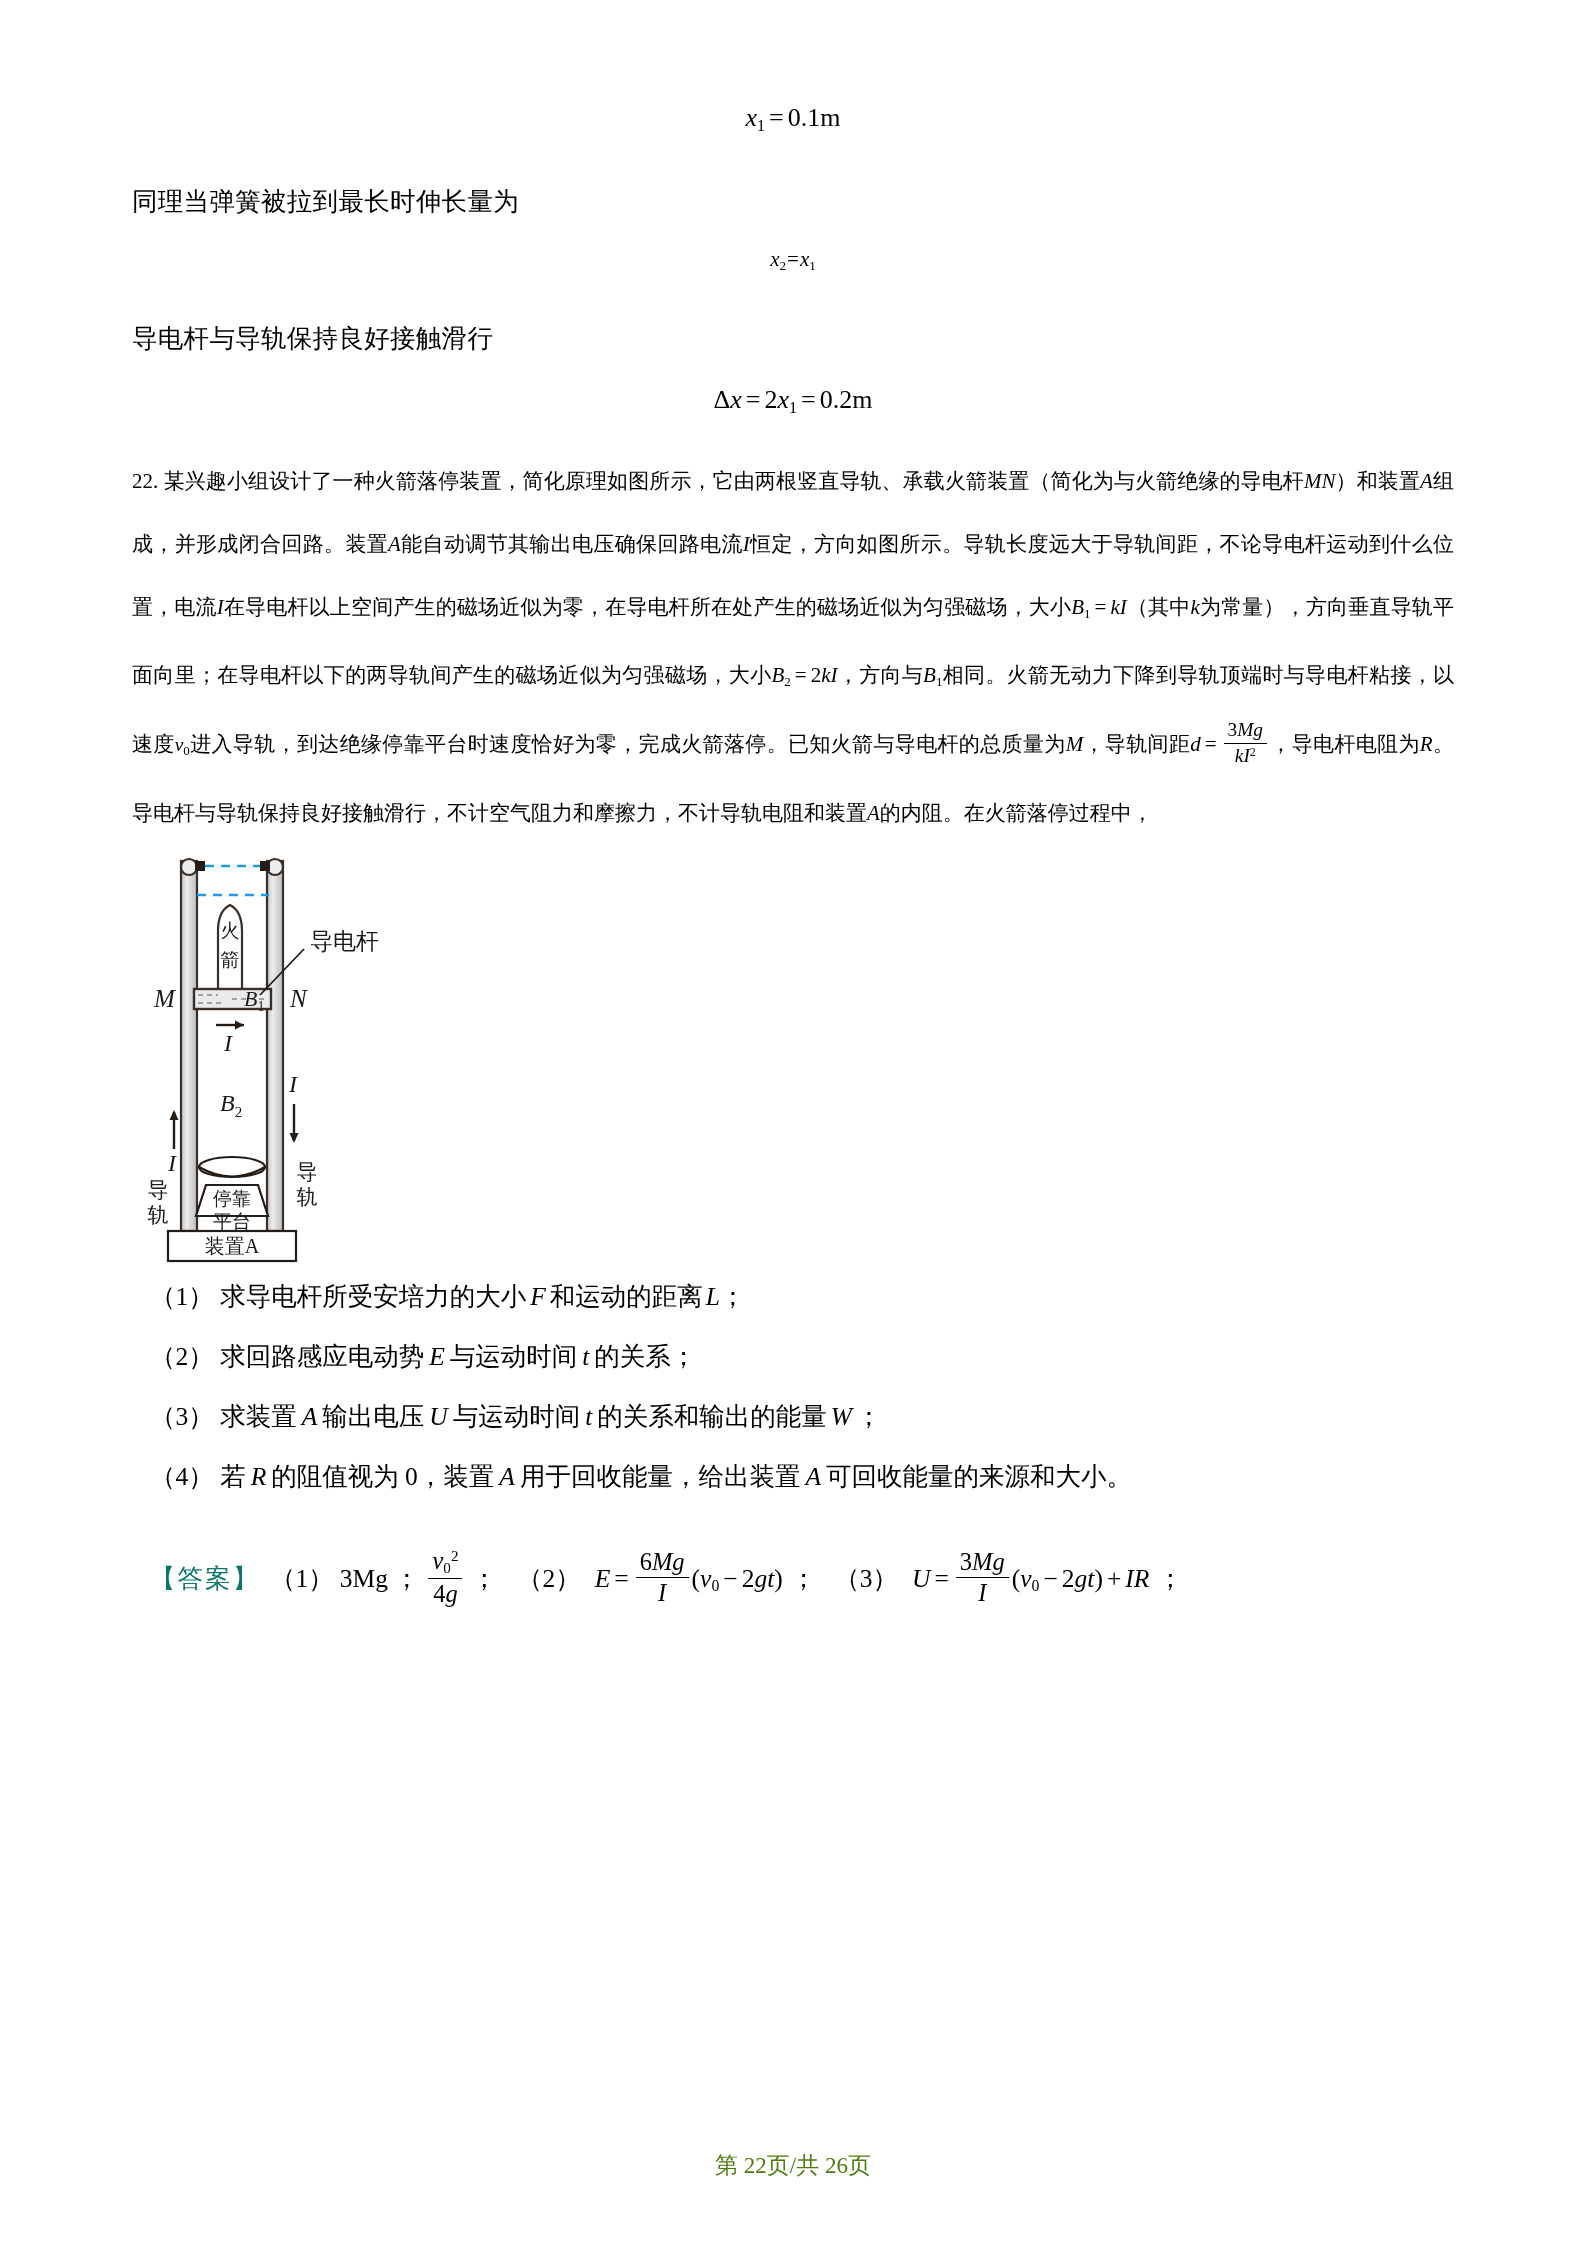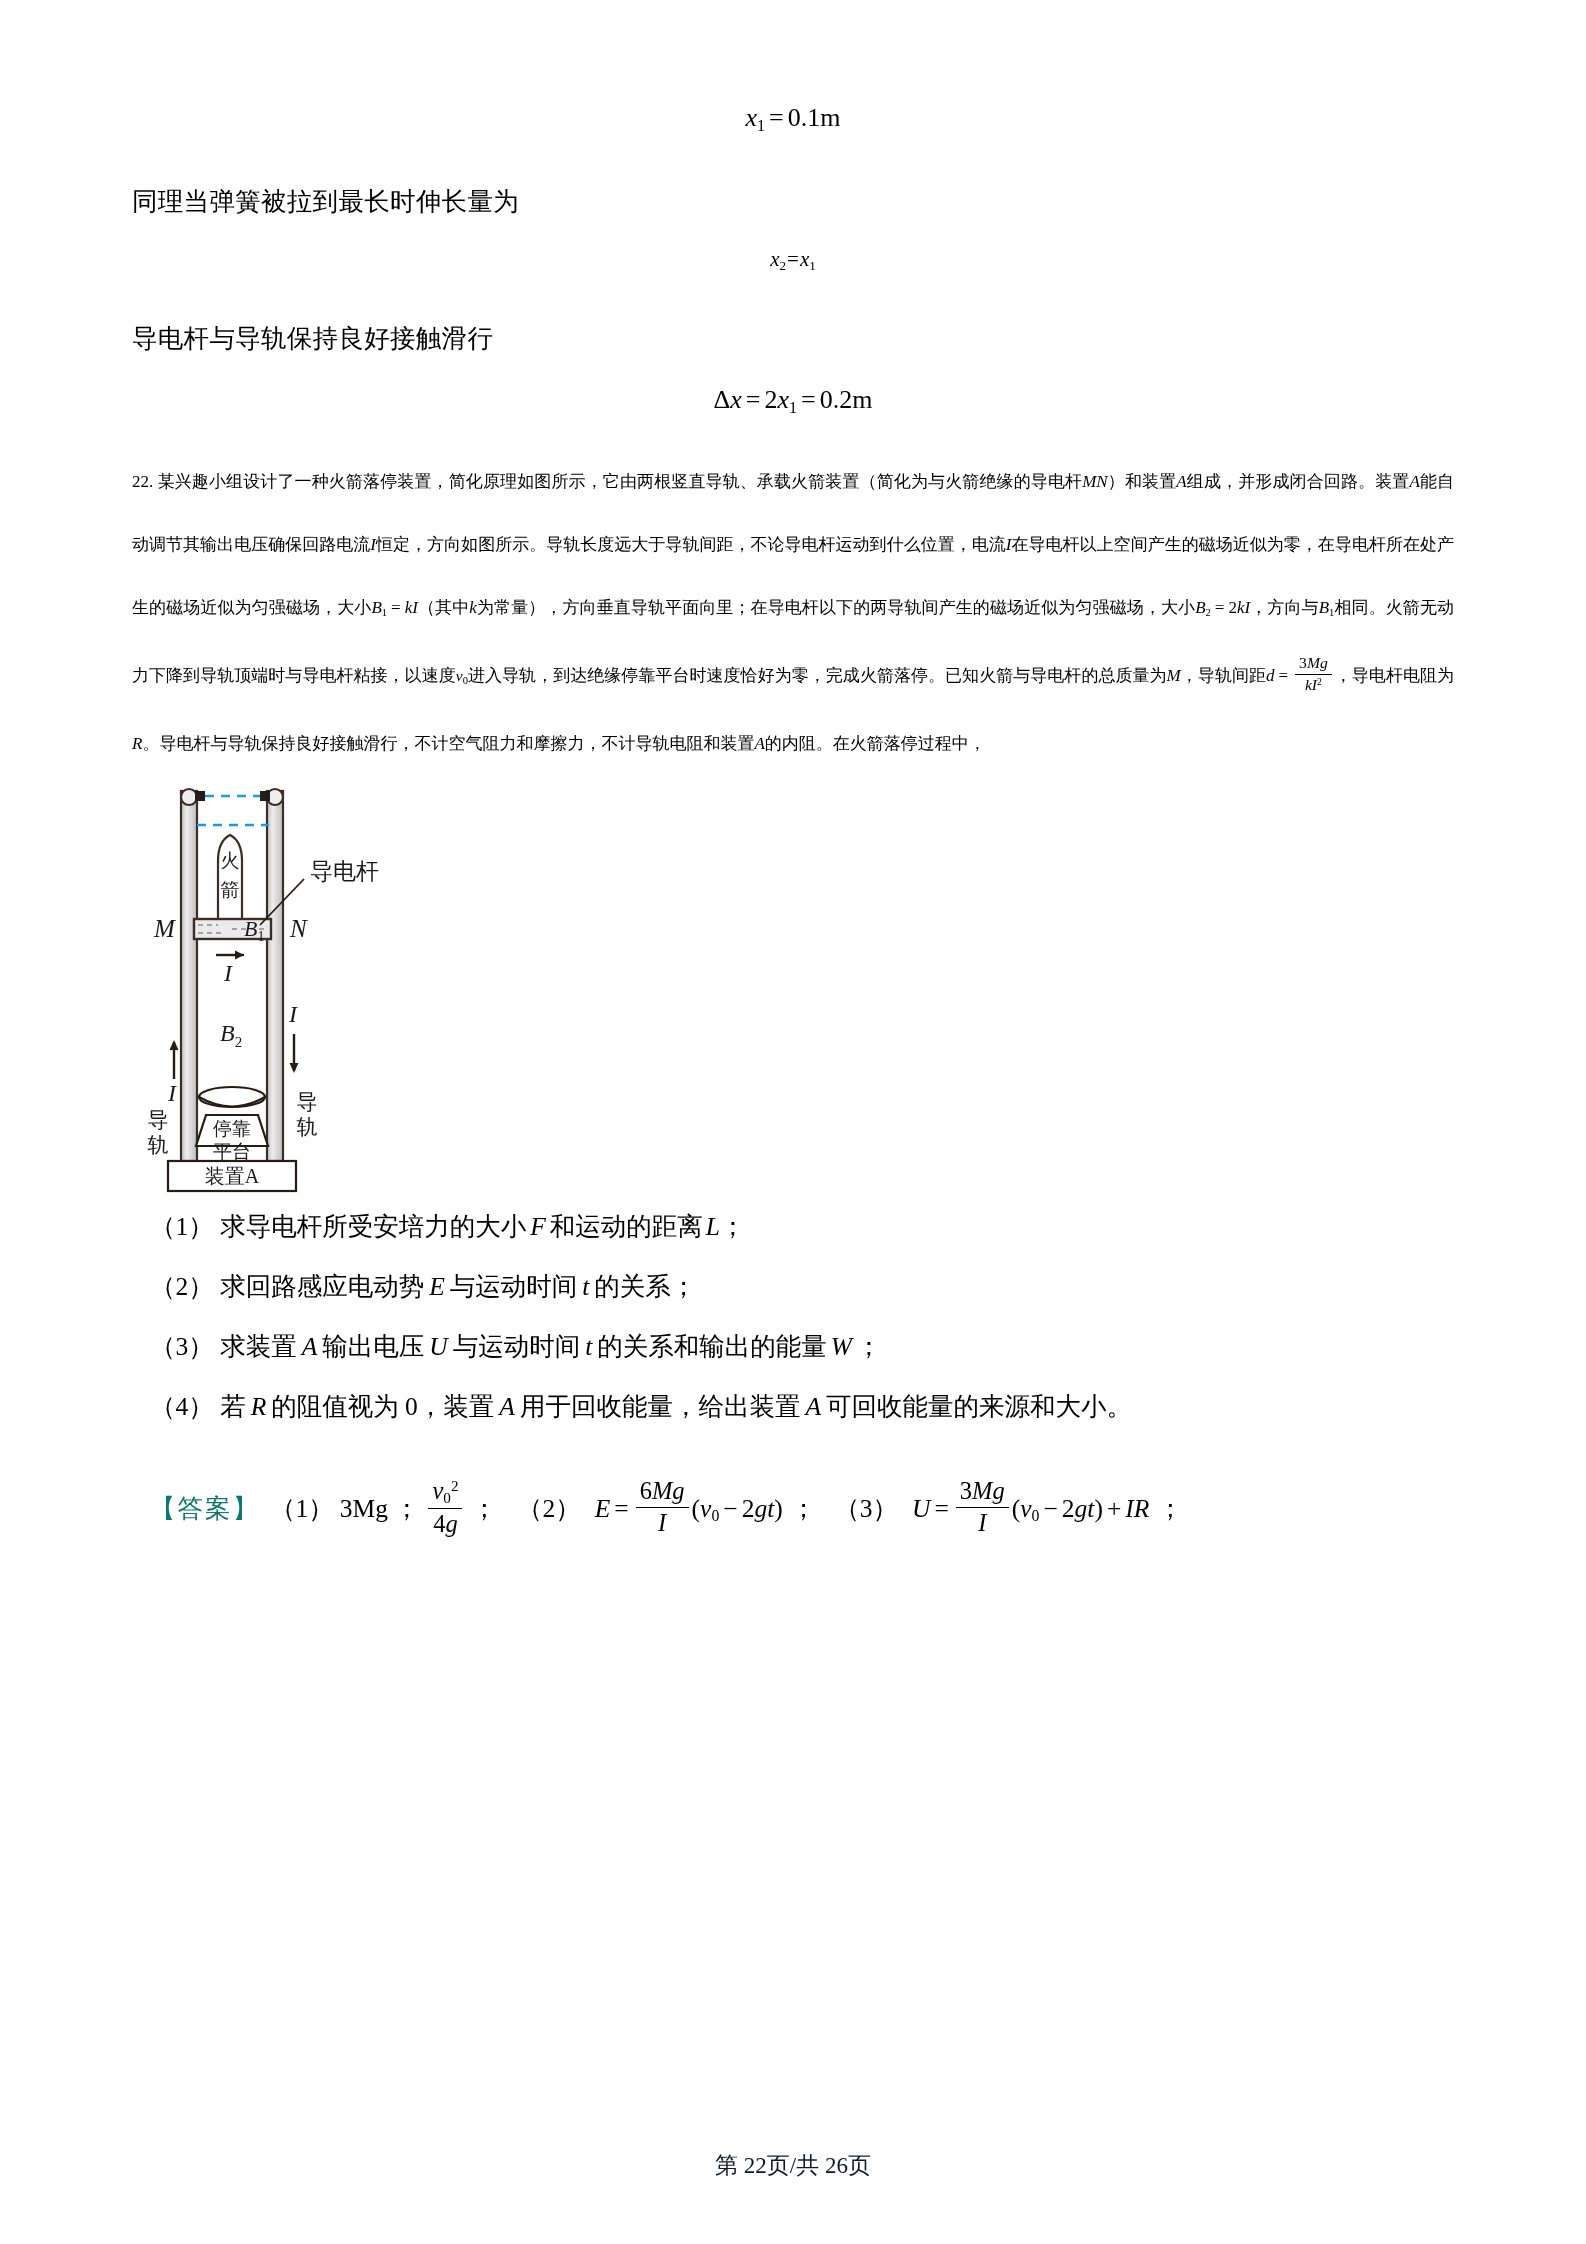--- a/index.html
+++ b/index.html
@@ -30,21 +30,21 @@
 
   
   .para {
     font-size: 25.5px;
     line-height: 63px;
     letter-spacing: 0.3px;
     text-align: justify;
     text-justify: inter-ideograph;
   }
   .para-body {
-    font-size: 17px;
+    font-size: 21px;
     line-height: 63px;
     text-align: justify;
     text-justify: inter-ideograph;
   }
   .centered-eq {
     text-align: center;
     font-size: 26px;
     line-height: 40px;
   }
 
@@ -99,21 +99,21 @@
   .ans-seg { margin-right: 6px; }
 
   
   .footer {
     position: absolute;
     left: 0;
     top: 2150px;
     width: 1586px;
     text-align: center;
     font-size: 23px;
-    color: #0f172a;
+    color: #4d7c0f;
     font-family: "Liberation Serif","DejaVu Serif", serif;
   }
 
   
   .figure-wrap {
     position: relative;
     width: 100%;
     height: 420px;
     margin-top: 4px;
   }

